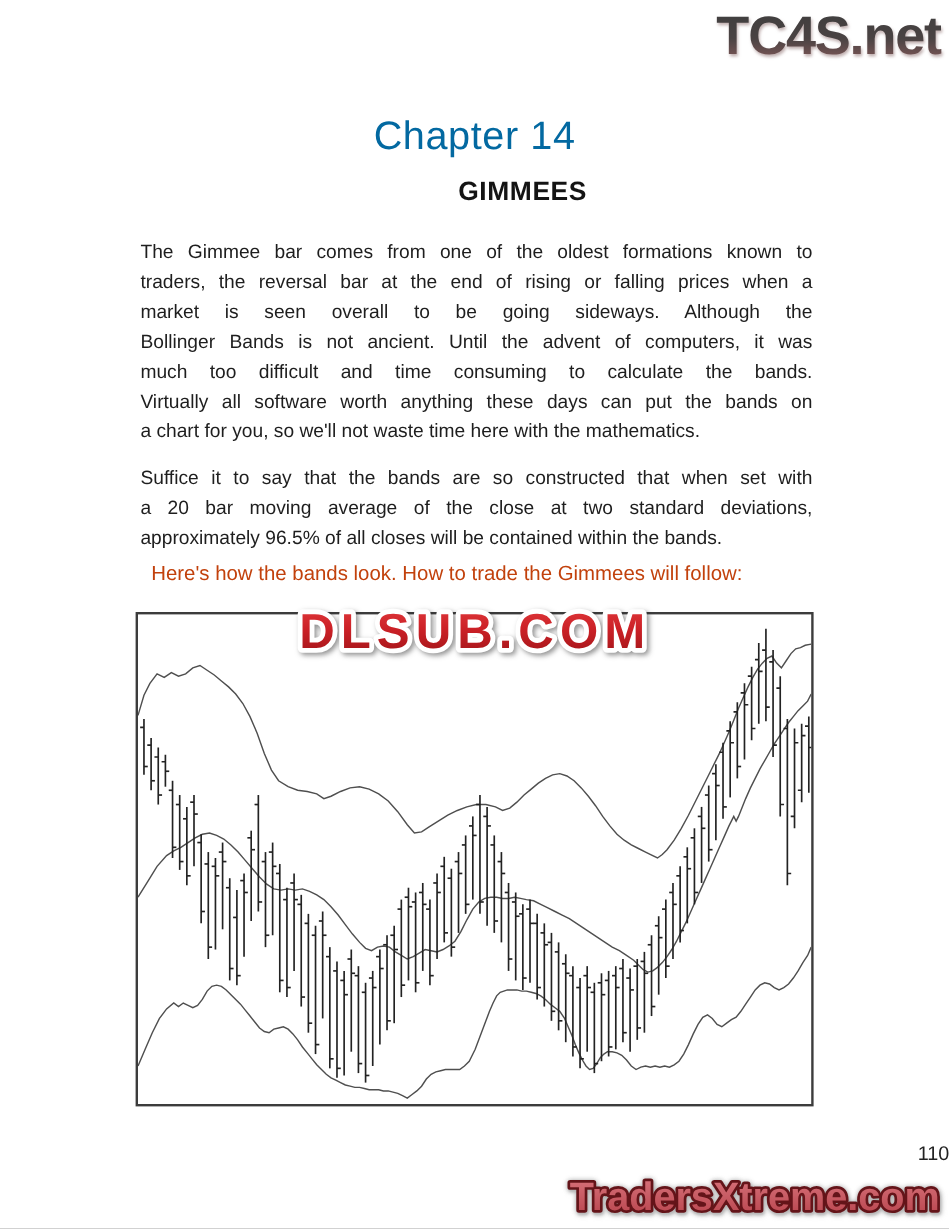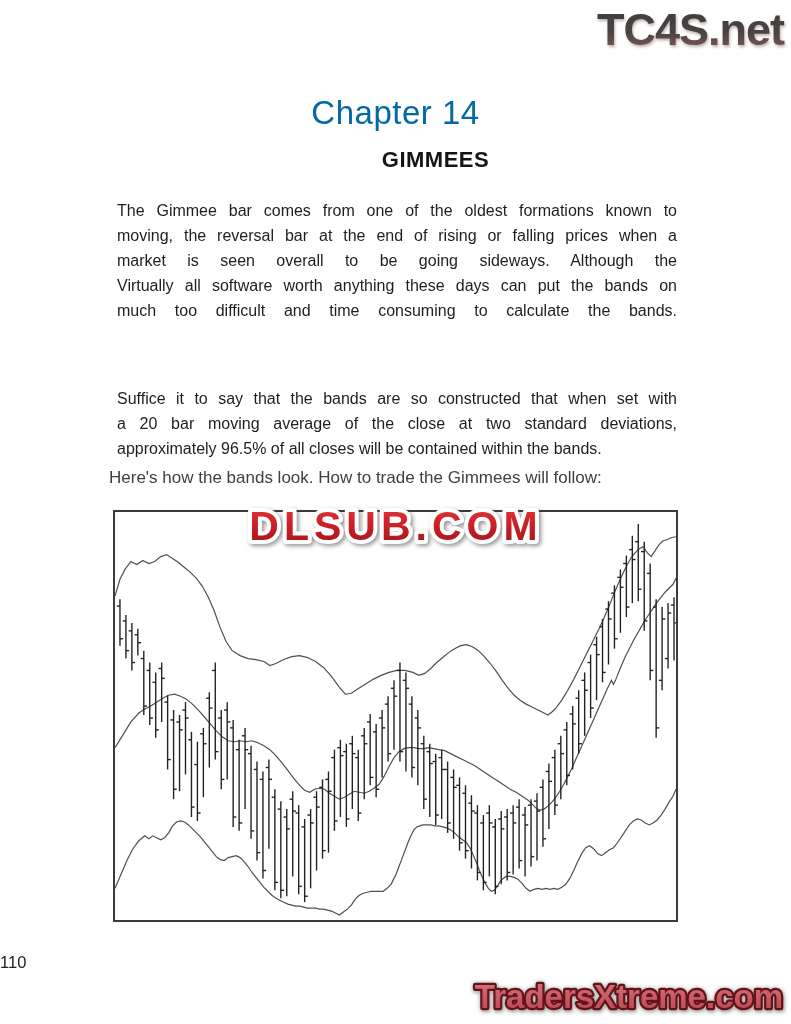--- a/index.html
+++ b/index.html
@@ -28,42 +28,42 @@
   }
   .p1{top:199px;}
   .p2{top:387px;}
   .jline{
     white-space:nowrap;
     text-align:justify;
     text-align-last:justify;
   }
   .jline.lastline{text-align-last:left;}
   .leadin{
-    position:absolute;top:468px;left:109px;width:600px;
-    font-size:17px;color:#404040;white-space:nowrap;
+    position:absolute;top:468px;left:126px;width:600px;
+    font-size:17px;color:#c2410c;white-space:nowrap;
   }
   .chart{
     position:absolute;top:510px;left:113px;width:565px;height:412px;
     border:2px solid #3c3c3c;box-sizing:border-box;background:#fff;
   }
   .chart svg{position:absolute;left:0;top:0;width:100%;height:100%;}
   .band{fill:none;stroke:#4f4f4f;stroke-width:1.2;}
   .bar{stroke:#222222;stroke-width:1.4;}
   .tick{stroke:#222222;stroke-width:1.4;}
   .wm-wrap{position:absolute;top:499px;left:50%;transform:translateX(-50%);
     width:340px;height:56px;
     filter:drop-shadow(2px 2px 2px rgba(40,40,40,.5));}
   .wm-text{
     font-family:"Liberation Sans", sans-serif;font-weight:bold;font-size:41px;
     letter-spacing:5px;
     paint-order:stroke;stroke:#ffffff;stroke-width:8px;stroke-linejoin:round;
   }
   .pagenum{
     position:absolute;top:953px;left:0;width:100%;
-    text-align:left;font-size:16.5px;color:#222;
+    text-align:right;font-size:16.5px;color:#222;
   }
   .txtreme-wrap{position:absolute;top:974px;right:2px;width:320px;height:48px;
     filter:drop-shadow(0 0 2px rgba(170,170,170,.9)) drop-shadow(1px 2px 1px rgba(130,130,130,.5));text-align:right;}
   .txtreme-text{
     font-family:"Liberation Sans", sans-serif;font-weight:bold;font-size:33px;
     paint-order:stroke;stroke:#641419;stroke-width:4.5px;stroke-linejoin:round;
   }
   .tc4s-text{
     font-family:"Liberation Sans", sans-serif;font-weight:bold;font-size:45px;
     letter-spacing:-1px;
@@ -85,24 +85,26 @@
       </defs>
       <text class="tc4s-text" x="196" y="43" text-anchor="end" fill="url(#tc4sGrad)">TC4S.net</text>
     </svg>
   </div>
 
   <div class="chapter">Chapter 14</div>
   <div class="section">GIMMEES</div>
 
   <div class="para p1">
       <div class="jline">The Gimmee bar comes from one of the oldest formations known to</div>
-      <div class="jline">moving, the reversal bar at the end of rising or falling prices when a</div>
+      <div class="jline">traders, the reversal bar at the end of rising or falling prices when a</div>
       <div class="jline">market is seen overall to be going sideways.  Although the</div>
+      <div class="jline">Bollinger Bands is not ancient.  Until the advent of computers, it was</div>
+      <div class="jline">much too difficult and time consuming  to calculate the bands.</div>
       <div class="jline">Virtually all software worth anything these days can put the bands on</div>
-      <div class="jline">much too difficult and time consuming  to calculate the bands.</div>
+      <div class="jline lastline">a chart for you, so we'll not waste time here with the mathematics.</div>
     </div>
   <div class="para p2">
       <div class="jline">Suffice it to say that the bands are so constructed that when set with</div>
       <div class="jline">a 20 bar moving average of the close at two standard deviations,</div>
       <div class="jline lastline">approximately 96.5% of all closes will be contained within the bands.</div>
     </div>
   <div class="leadin">Here's how the bands look.  How to trade the Gimmees will follow:</div>
 
   <div class="chart">
     <svg id="chartsvg" viewBox="0 0 565 412" preserveAspectRatio="none">

